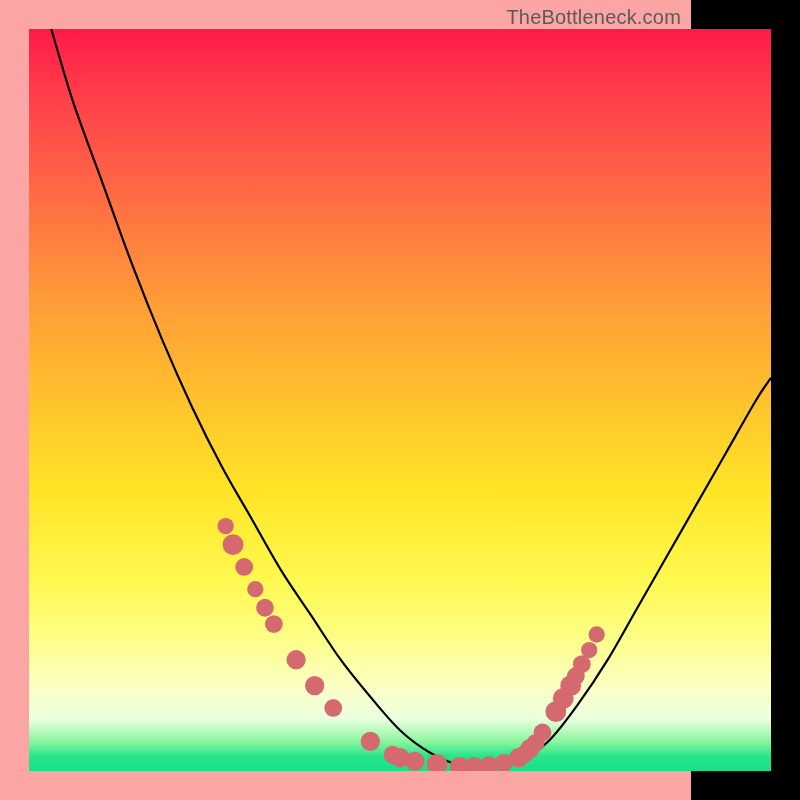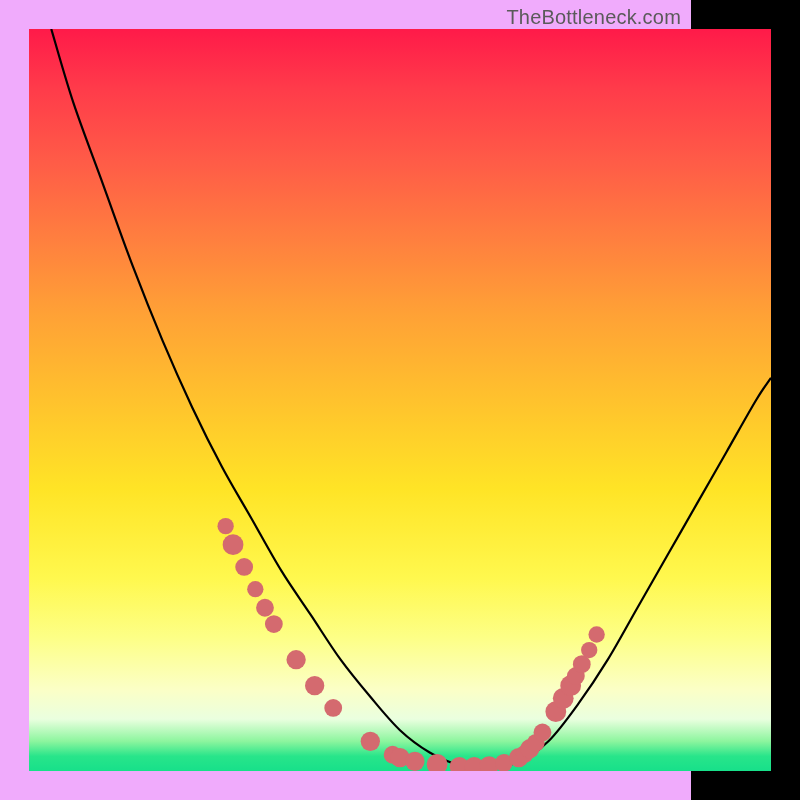--- a/index.html
+++ b/index.html
@@ -10,21 +10,21 @@
     background: #000;
     overflow: hidden;
     font-family: Arial, Helvetica, sans-serif;
   }
   .frame {
     position: absolute;
     left: 0;
     top: 0;
     width: 691px;
     height: 800px;
-    background: #f0abfc;
+    background: #fca5a5;
   }
   .plot {
     position: absolute;
     left: 29px;
     top: 29px;
     width: 742px;
     height: 742px;
     
     background: linear-gradient(to bottom,
       #ff1a49 0%,

